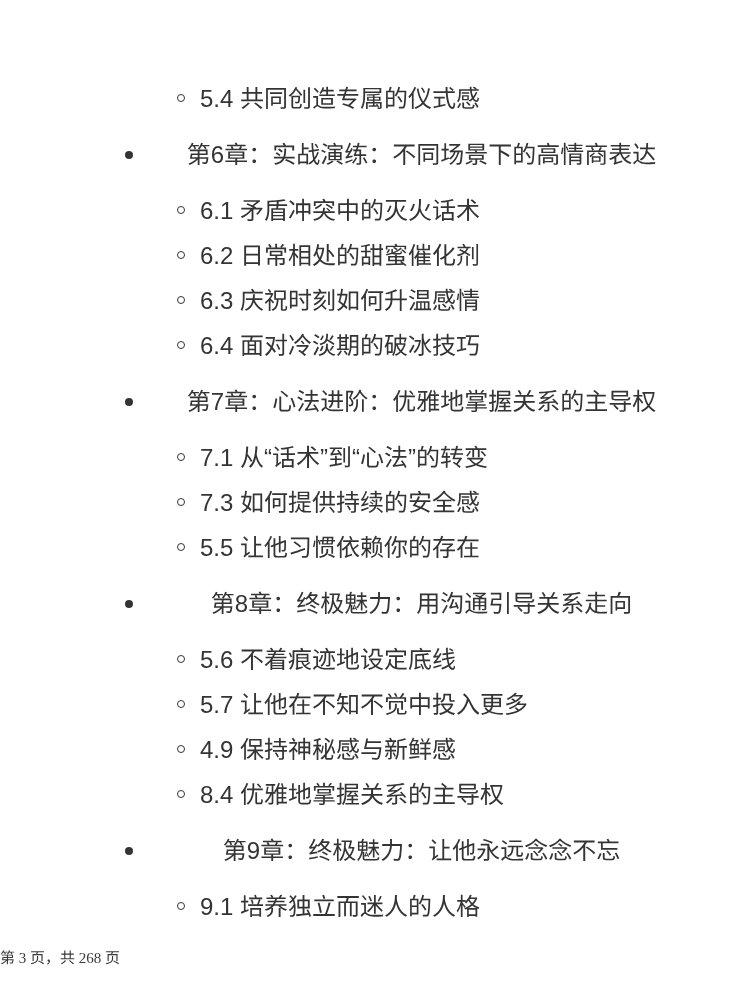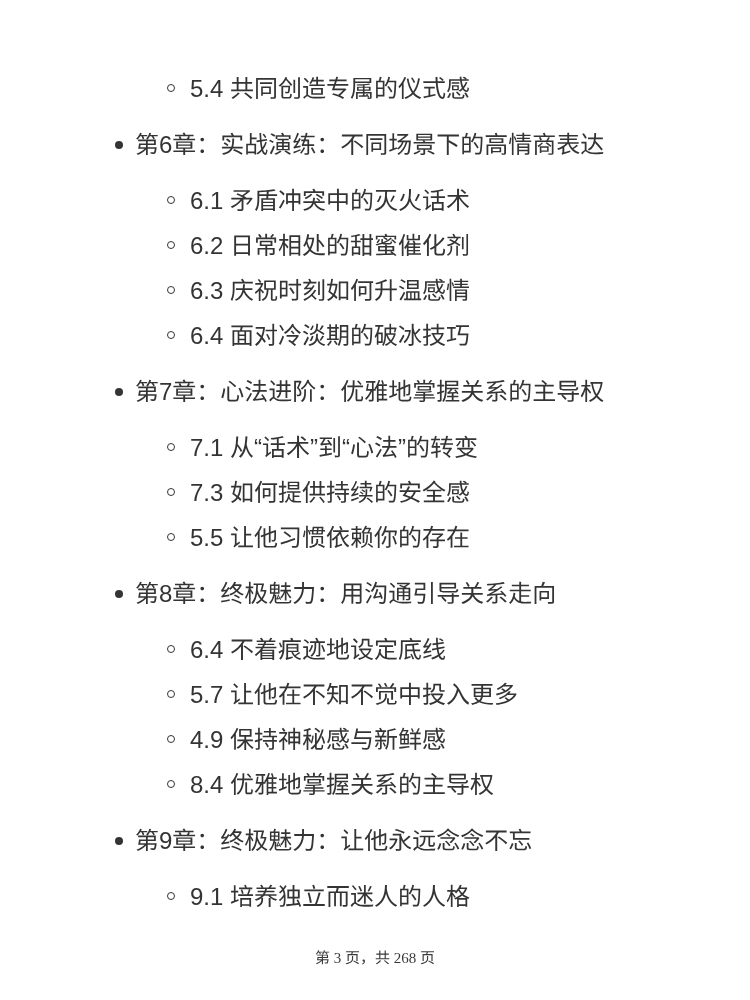--- a/index.html
+++ b/index.html
@@ -14,32 +14,33 @@
   }
   .page {
     position: relative;
     width: 750px;
     height: 1000px;
     background: #ffffff;
     overflow: hidden;
   }
   ul.toc {
     list-style: none;
-    margin: 2px;
+    margin: 12px;
     padding: 53px 40px 0 133px;
     font-size: 24px;
     color: #343434;
   }
   ul.toc > li {
     position: relative;
   }
   ul.toc > li.chapter > .chapter-title {
     display: block;
     line-height: 45px;
     white-space: nowrap;
+    text-align: center;
   }
   ul.toc > li.chapter::before {
     content: "";
     position: absolute;
     left: -20px;
     top: 18.5px;
     width: 8px;
     height: 8px;
     border-radius: 50%;
     background: #343434;
@@ -63,21 +64,20 @@
     height: 6px;
     border: 1.5px solid #343434;
     border-radius: 50%;
     background: transparent;
   }
   .footer {
     position: absolute;
     top: 948px;
     left: 0;
     width: 750px;
-    text-align: center;
     font-family: "Liberation Serif", serif;
     font-size: 15px;
     line-height: 20px;
     color: #3a3a3a;
   }
 </style>
 </head>
 <body>
 
 <div class="page">
@@ -104,21 +104,21 @@
       <ul class="sub">
         <li>7.1 从“话术”到“心法”的转变</li>
         <li>7.3 如何提供持续的安全感</li>
         <li>5.5 让他习惯依赖你的存在</li>
       </ul>
     </li>
 
     <li class="chapter">
       <span class="chapter-title">第8章：终极魅力：用沟通引导关系走向</span>
       <ul class="sub">
-        <li>6.4 不着痕迹地设定底线</li>
+        <li>5.6 不着痕迹地设定底线</li>
         <li>5.7 让他在不知不觉中投入更多</li>
         <li>4.9 保持神秘感与新鲜感</li>
         <li>8.4 优雅地掌握关系的主导权</li>
       </ul>
     </li>
 
     <li class="chapter">
       <span class="chapter-title">第9章：终极魅力：让他永远念念不忘</span>
       <ul class="sub">
         <li>9.1 培养独立而迷人的人格</li>

